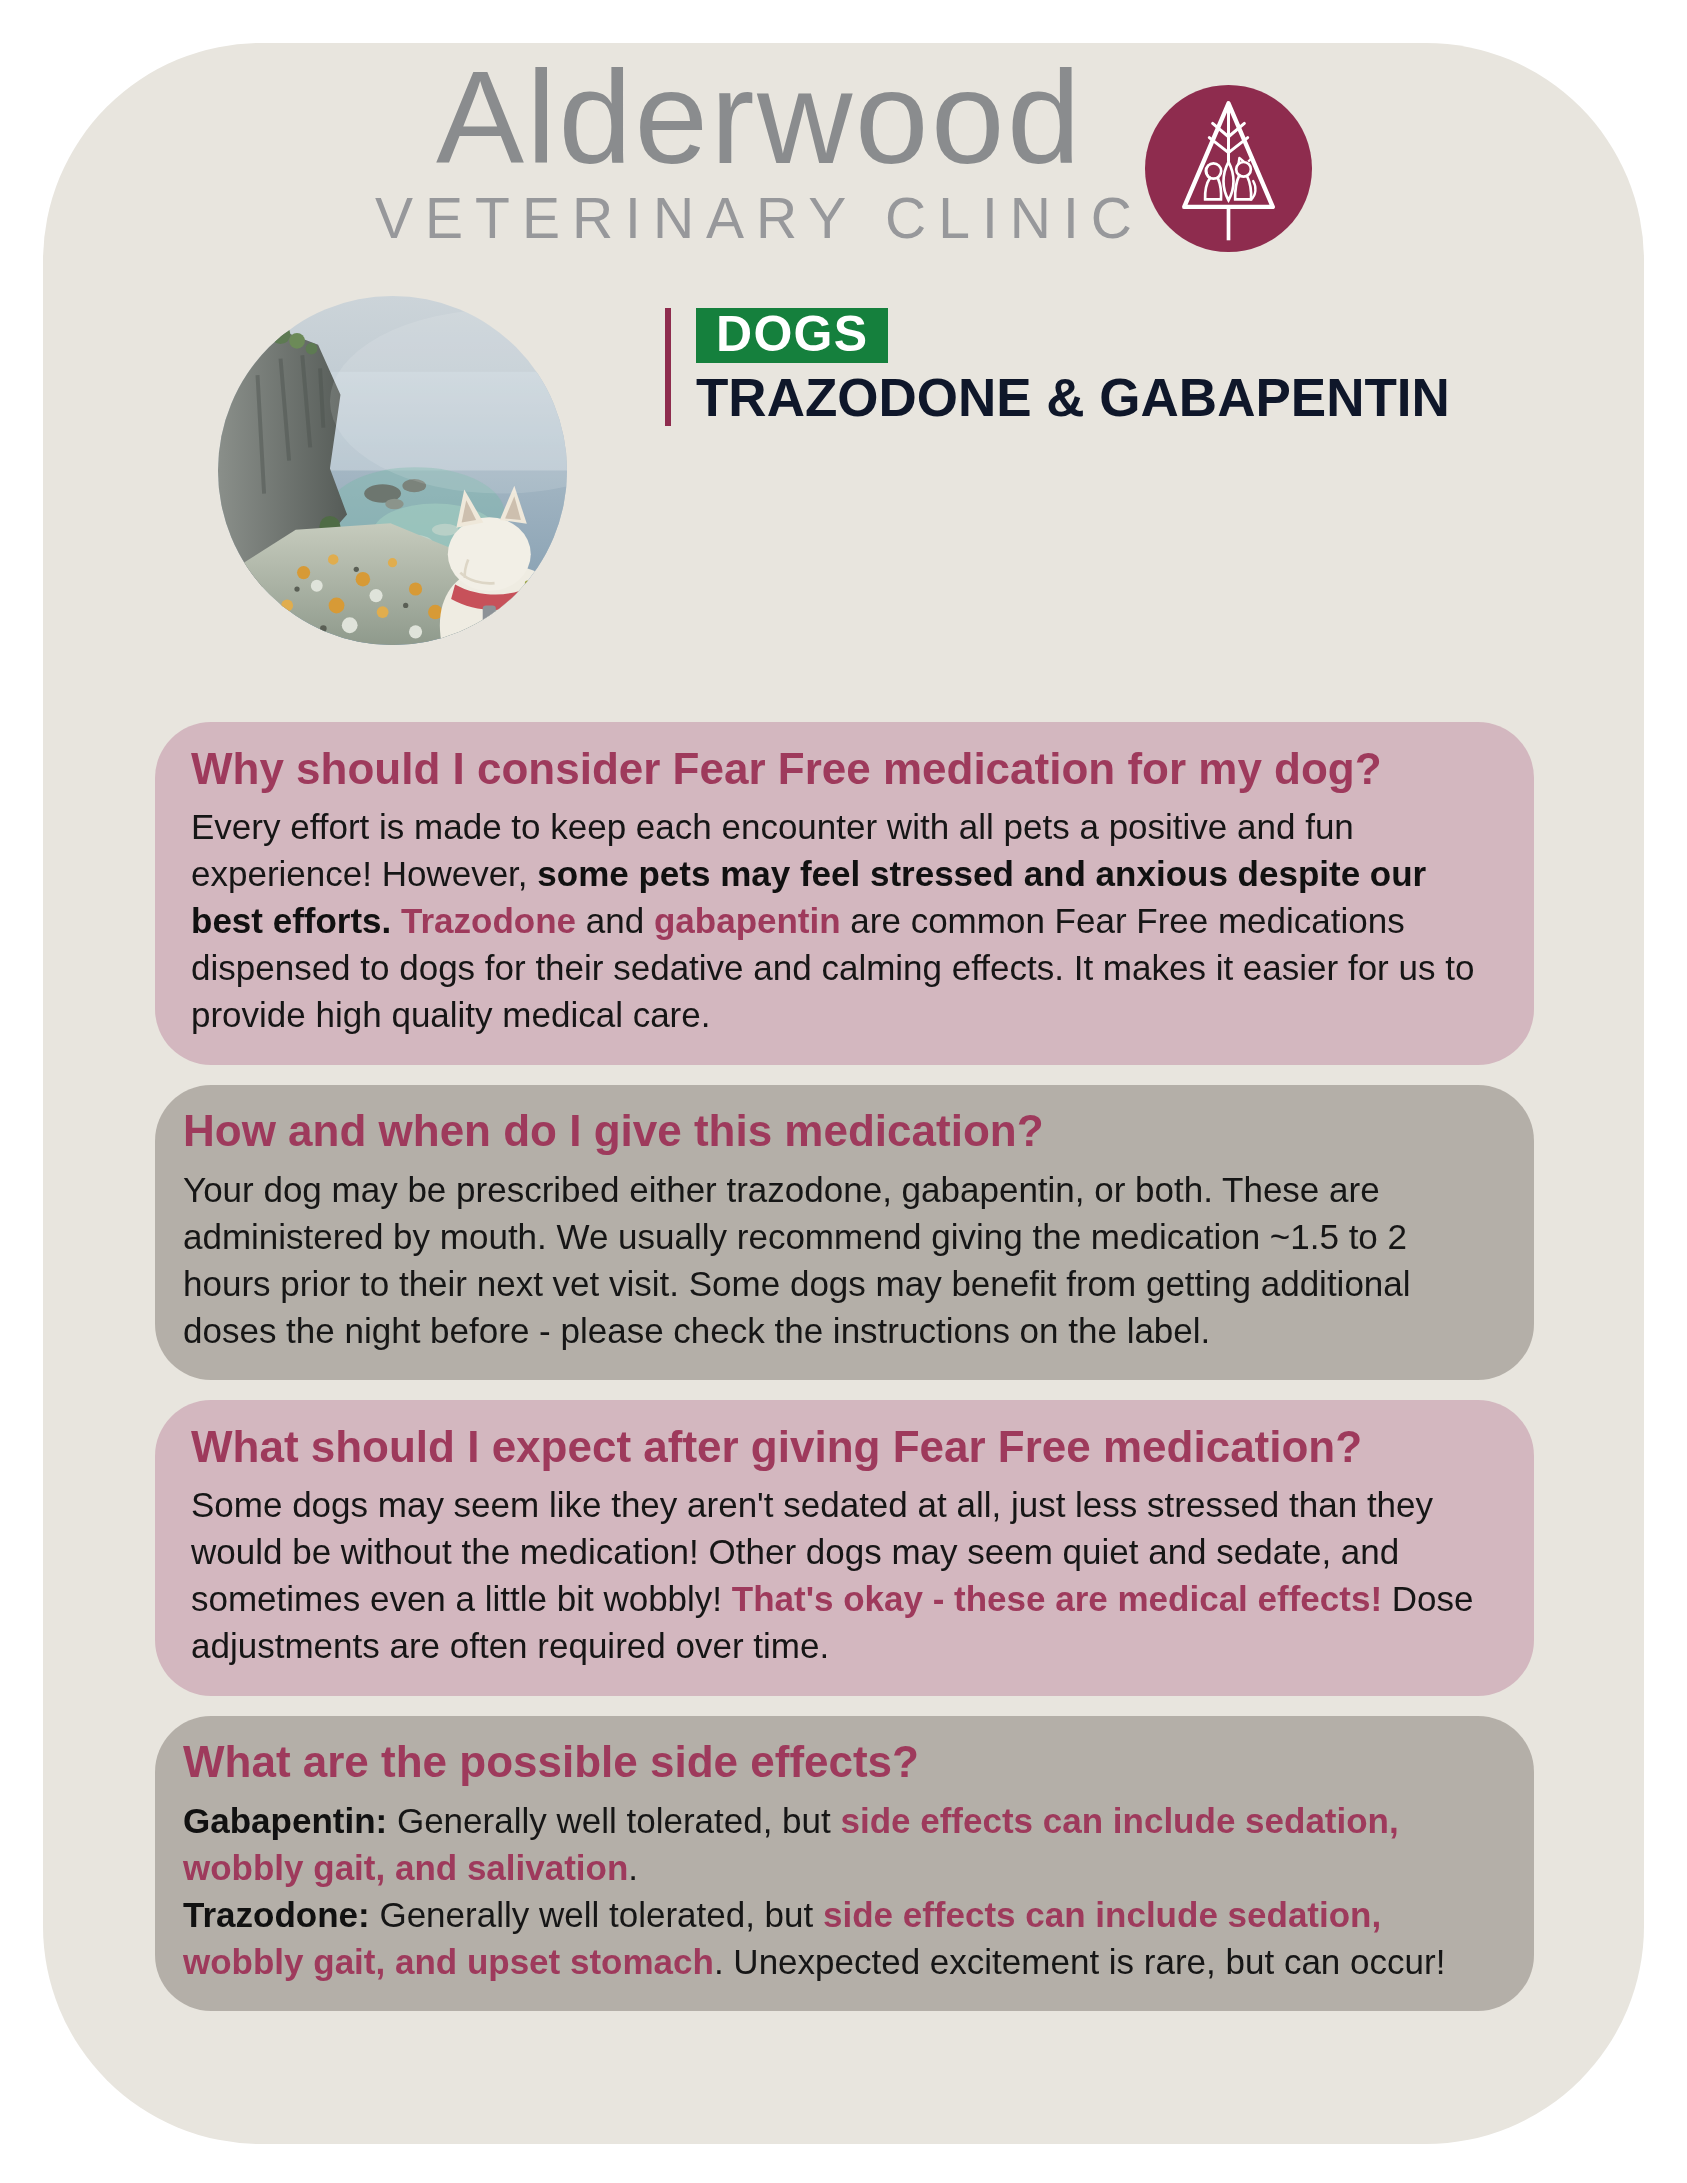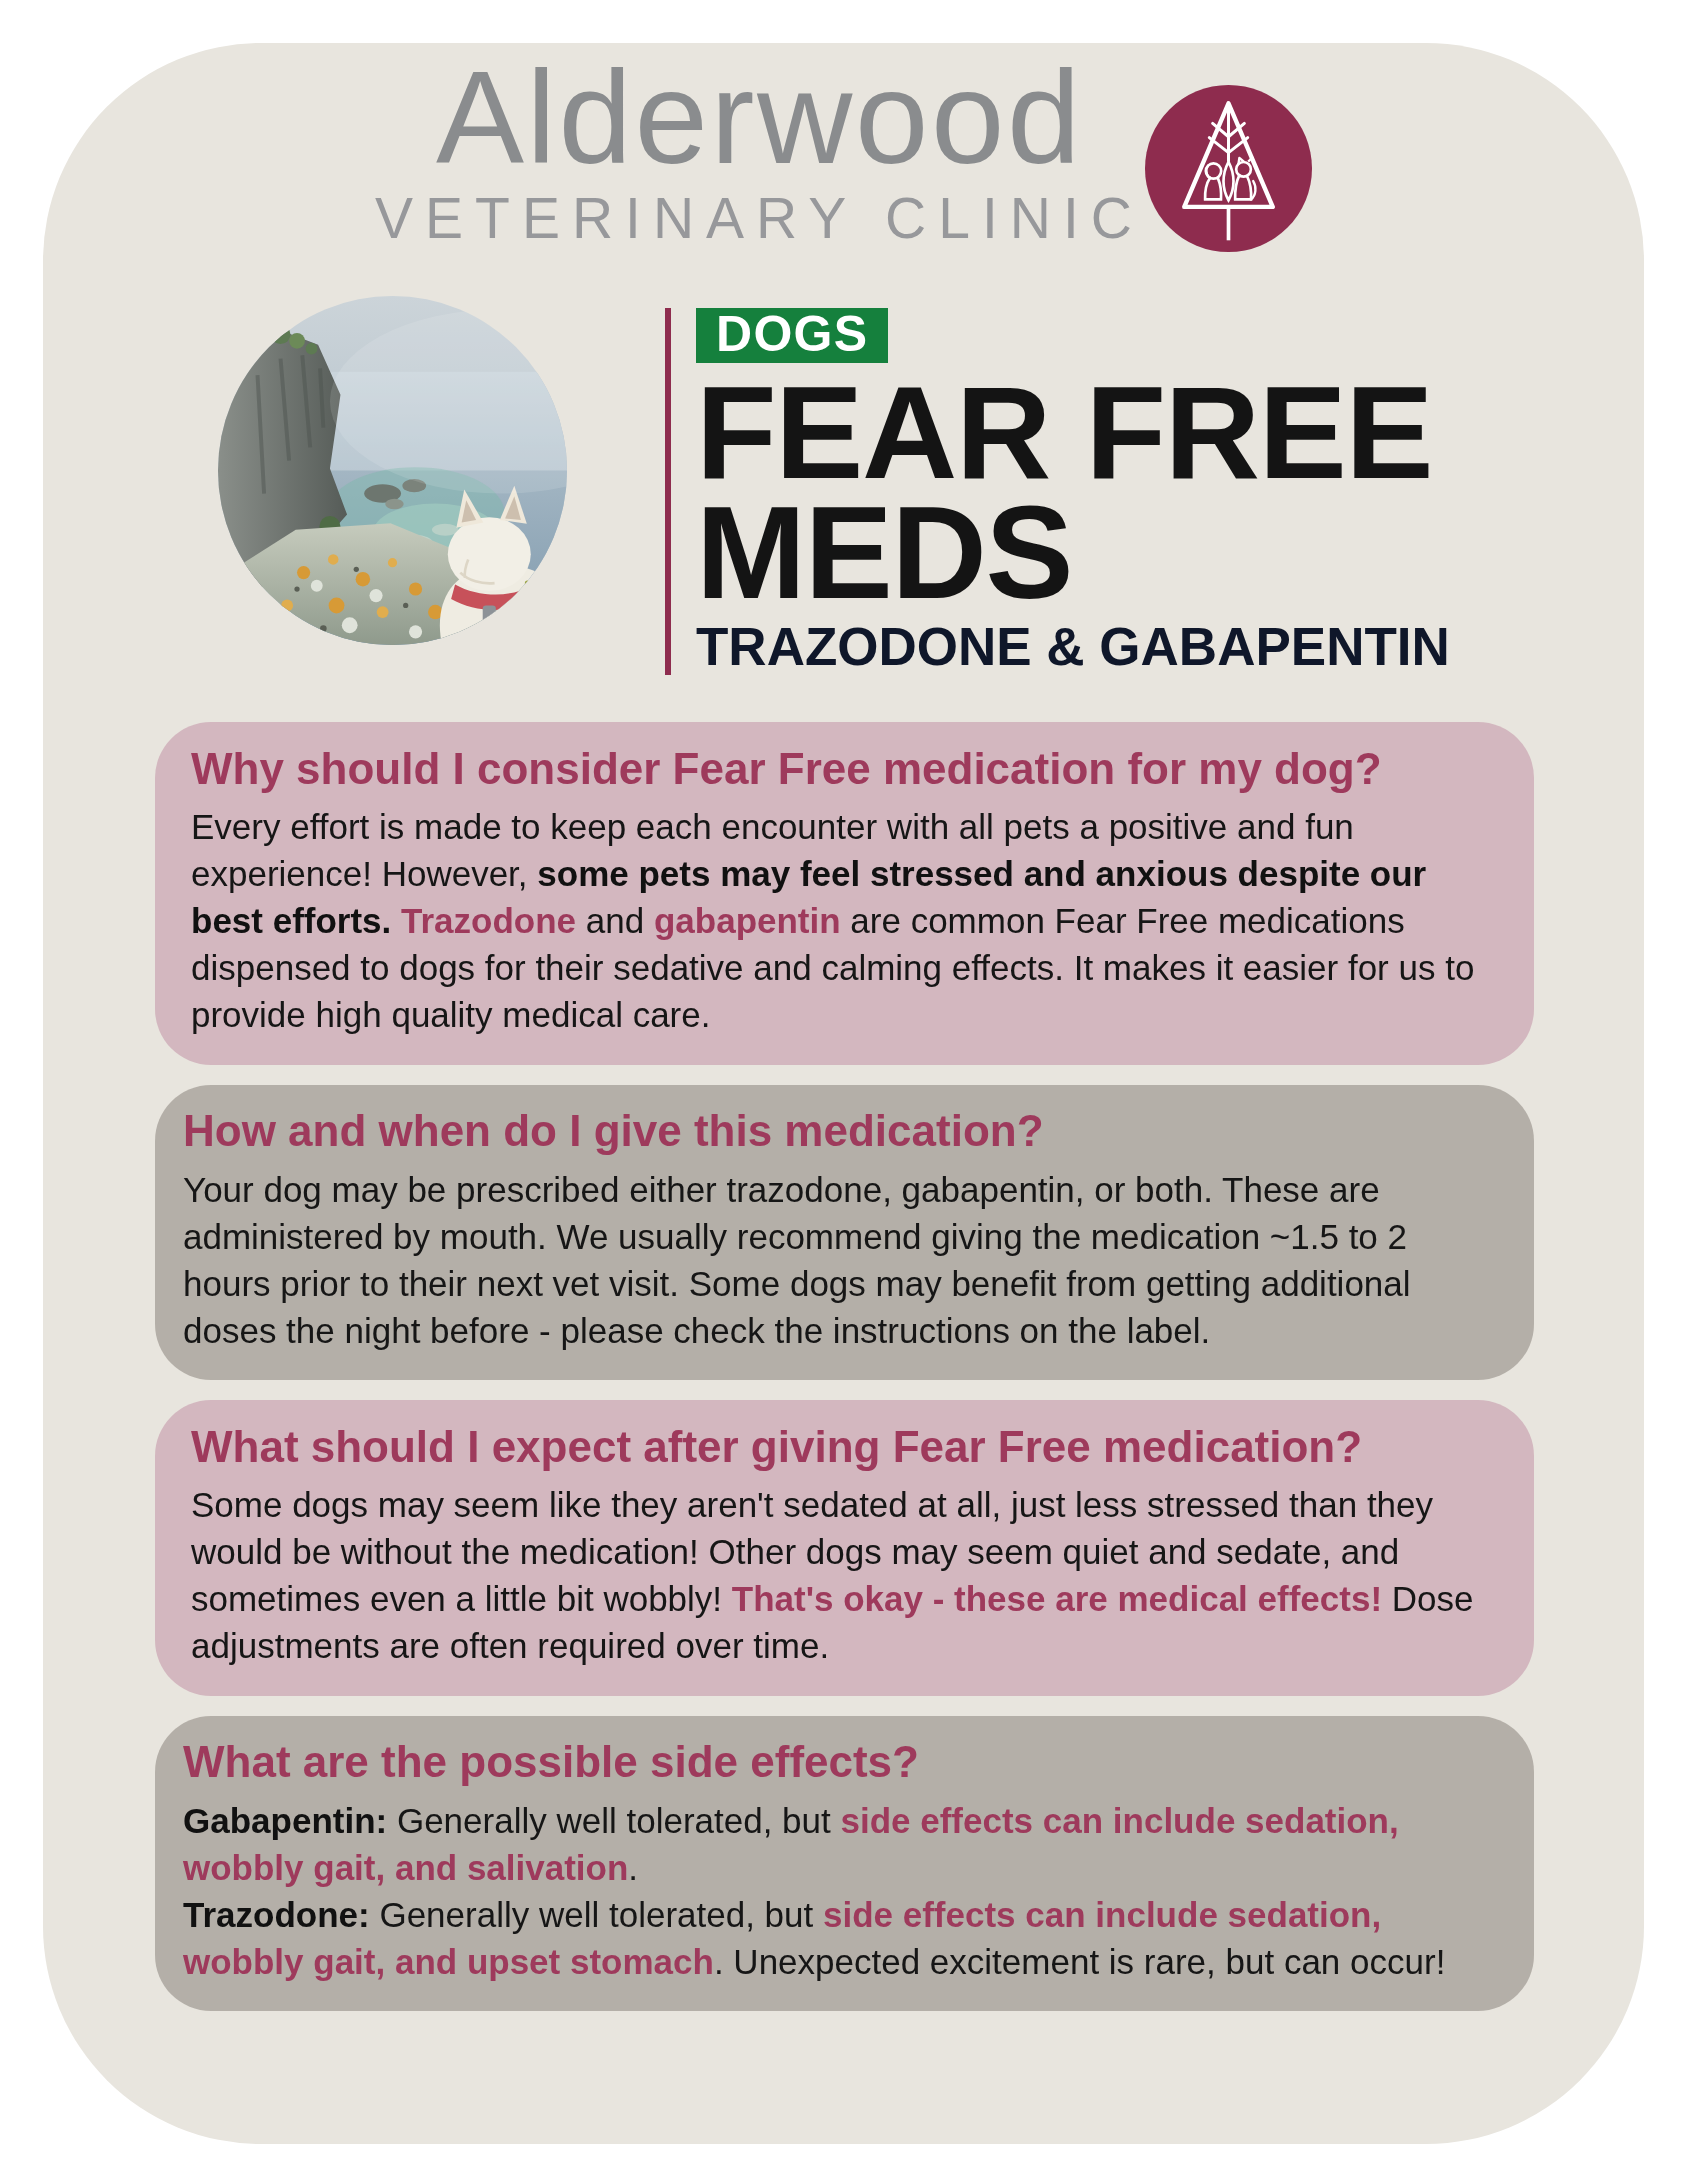--- a/index.html
+++ b/index.html
@@ -184,24 +184,20 @@
       <rect x="466" y="432" width="16" height="20" rx="4" fill="#9aa23f"></rect>
       <rect x="402" y="470" width="20" height="28" rx="5" fill="#8d9297"></rect>
       <path d="M404 498 C398 512 398 522 402 530" stroke="#5d646e" stroke-width="10" fill="none" stroke-linecap="round"></path>
       <ellipse cx="430" cy="160" rx="260" ry="140" fill="#ffffff" opacity="0.12"></ellipse>
     </g>
   </svg>
 </div>
 
 <div class="header-col">
   <div class="species-badge">DOGS</div>
-  <h1 class="main-title">
-    <span>FEAR FREE</span>
-    <span>MEDS</span>
-  </h1>
   <div class="sub-title">TRAZODONE &amp; GABAPENTIN</div>
 </div>
 
 <div class="boxes">
 
   <section class="box pink">
     <h2>Why should I consider Fear Free medication for my dog?</h2>
     <p><span>Every effort is made to keep each encounter with all pets a positive and fun experience! However, </span><span class="run-b">some pets may feel stressed and anxious despite our best efforts.</span><span> </span><span class="run-m">Trazodone</span><span> and </span><span class="run-m">gabapentin</span><span> are common Fear Free medications dispensed to dogs for their sedative and calming effects. It makes it easier for us to provide high quality medical care.</span></p>
   </section>
 

